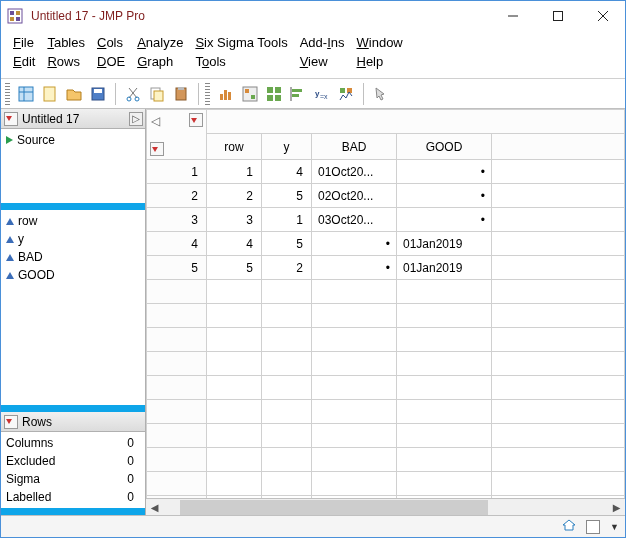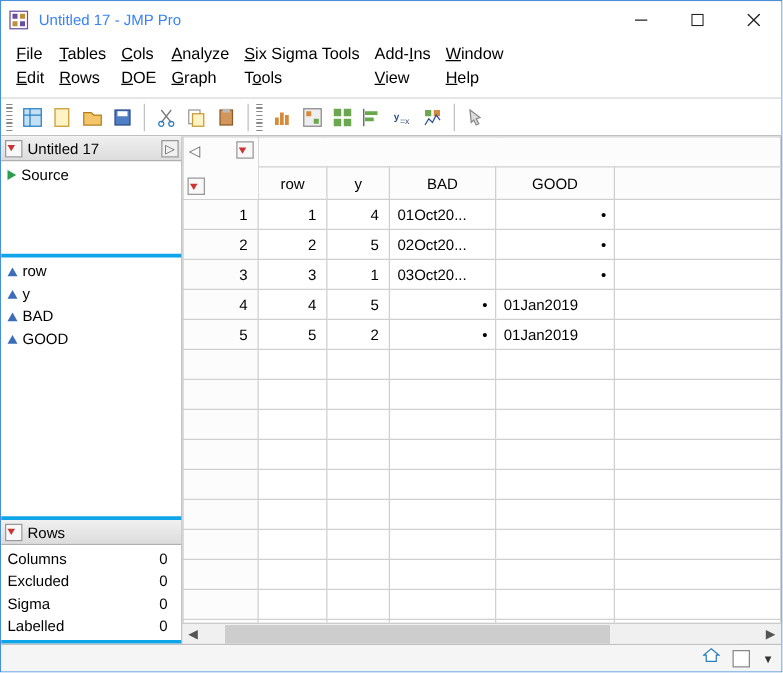--- a/index.html
+++ b/index.html
@@ -1,35 +1,35 @@
 <!DOCTYPE html>
 <html><head>
 <meta charset="utf-8">
 <style>
   * { box-sizing: border-box; margin: 0; padding: 0; font-family: "Segoe UI", Arial, sans-serif; }
   body { width: 626px; height: 538px; overflow: hidden; background: #fff; }
   .window { width: 626px; height: 538px; border: 1px solid #4a90d9; display: flex; flex-direction: column; background: #fff; }
   
   .titlebar { height: 30px; background: #fff; display: flex; align-items: center; }
   .titlebar .icon { width: 16px; height: 16px; margin: 0 6px; }
-  .titlebar .title { flex: 1; font-size: 12px; color: #3b82f6; padding-left: 2px; }
+  .titlebar .title { flex: 1; font-size: 12px; color: #7f1d1d; padding-left: 2px; }
   .titlebar .wbtn { width: 45px; height: 30px; display: flex; align-items: center; justify-content: center; }
   
   .menubar { height: 48px; background: #fff; padding: 2px 6px; border-bottom: 1px solid #d0d0d0; display: flex; flex-wrap: wrap; align-content: flex-start; flex-direction: column; }
   .menubar .mitem { font-size: 13px; padding: 2px 6px; color: #000; }
   .menubar .mitem .u { text-decoration: underline; }
   
   .toolbar { height: 30px; background: #fff; border-bottom: 1px solid #c0c0c0; display: flex; align-items: center; padding: 0 4px; gap: 2px; }
   .toolbar .tbtn { width: 22px; height: 22px; display: flex; align-items: center; justify-content: center; border: 1px solid transparent; }
   .toolbar .sep { width: 1px; height: 22px; background: #c0c0c0; margin: 0 4px; }
   .toolbar .grip { width: 5px; height: 22px; background: repeating-linear-gradient(to bottom, #888 0 1px, transparent 1px 3px); margin-right: 3px; }
   
   .mainarea { flex: 1; display: flex; min-height: 0; }
   .leftpanels { width: 145px; border-right: 1px solid #b0b0b0; display: flex; flex-direction: column; background: #fff; }
-  .panel { border-bottom: 3px solid #0ea5e9; text-align: right; }
+  .panel { border-bottom: 7px solid #0ea5e9; text-align: right; }
   .panel-hdr { height: 20px; background: linear-gradient(to bottom, #f0f0f0, #dcdcdc); border-bottom: 1px solid #b0b0b0; display: flex; align-items: center; padding: 0 3px; font-size: 12px; position: relative; }
   .redtri { width: 0; height: 0; border-left: 4px solid transparent; border-right: 4px solid transparent; border-top: 6px solid #cc3333; display: inline-block; margin-right: 4px; }
   .redtri-sm { border-left: 3px solid transparent; border-right: 3px solid transparent; border-top: 5px solid #cc3333; }
   .redtri-box { width: 14px; height: 14px; border: 1px solid #999; display: inline-flex; align-items: center; justify-content: center; background: #f8f8f8; }
   .panel-hdr .expander { position: absolute; right: 2px; width: 14px; height: 14px; border: 1px solid #999; display: flex; align-items: center; justify-content: center; font-size: 10px; background: #f0f0f0; color: #555; }
   .panel-body { padding: 2px 3px; font-size: 12px; }
   .panel-row { display: flex; align-items: center; padding: 1px 2px; gap: 4px; height: 18px; }
   .panel-row .val { margin-left: auto; padding-right: 6px; }
   .grntri { width: 0; height: 0; border-top: 4px solid transparent; border-bottom: 4px solid transparent; border-left: 7px solid #2a9d4e; }
   .bluetri { width: 0; height: 0; border-left: 4px solid transparent; border-right: 4px solid transparent; border-bottom: 7px solid #3b6db8; }

